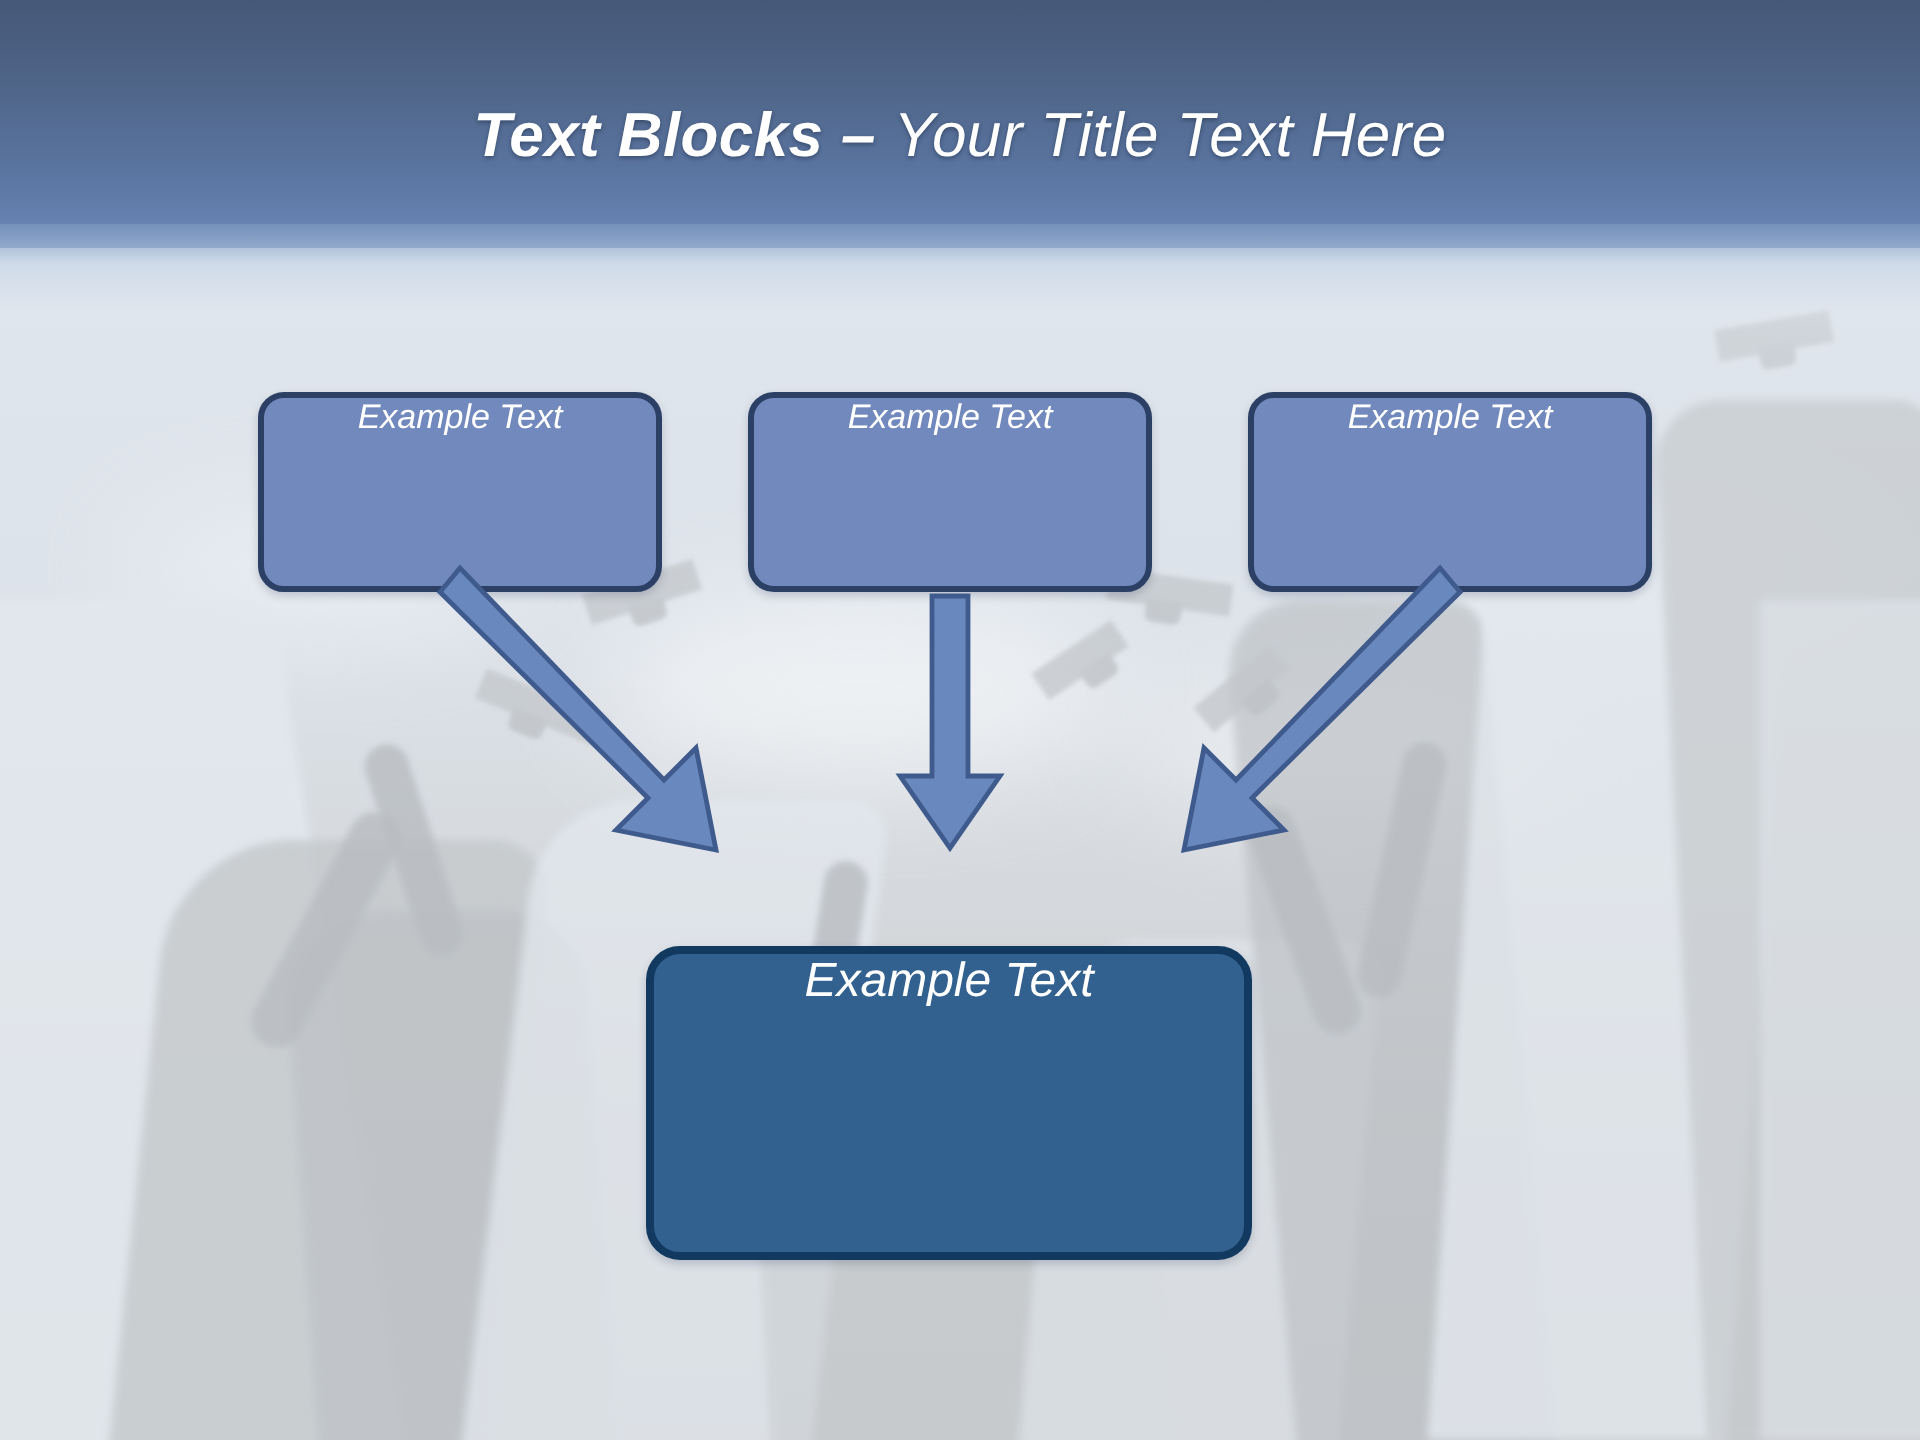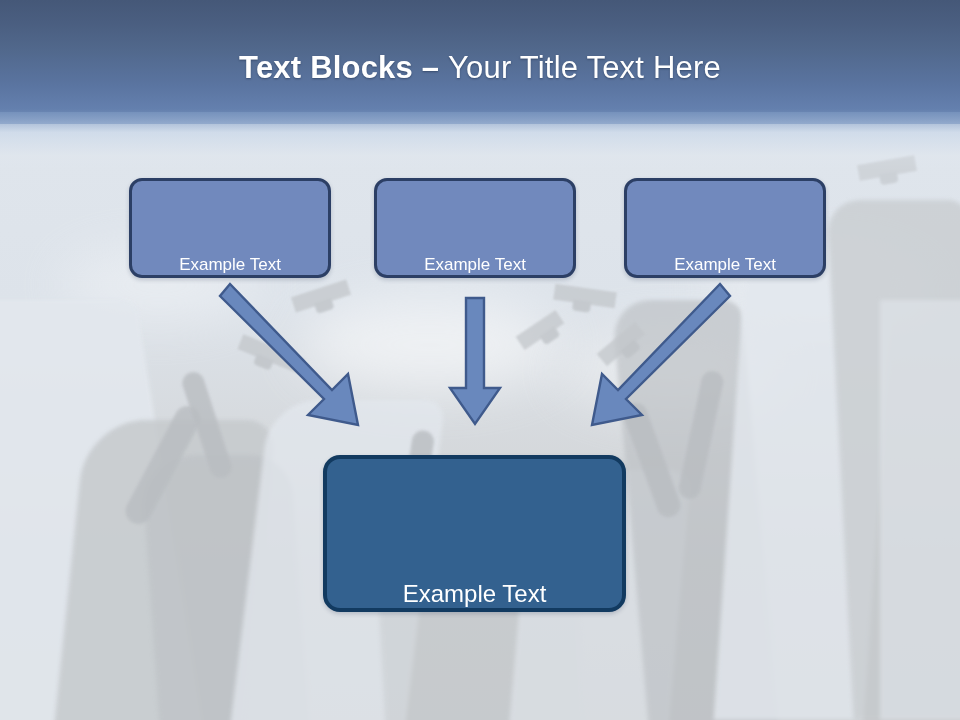--- a/index.html
+++ b/index.html
@@ -7,20 +7,21 @@
     padding: 0;
     background: #ffffff;
   }
   #slide {
     position: relative;
     width: 960px;
     height: 720px;
     overflow: hidden;
     font-family: "Liberation Sans", sans-serif;
     background: #c9cdd1;
+    font-style: italic;
   }
 
   
   .photo-layer {
     position: absolute;
     inset: 0;
     overflow: hidden;
   }
   
   .photo-base {
@@ -118,26 +119,27 @@
     text-shadow: 0 1px 2px rgba(20,34,58,.45);
   }
   .title .strong { font-weight: bold; }
   .title .normal { font-weight: normal; }
 
   
   .box {
     position: absolute;
     box-sizing: border-box;
     display: flex;
-    align-items: flex-end;
+    align-items: flex-start;
     justify-content: center;
     color: #ffffff;
     border-style: solid;
     border-radius: 13px;
     box-shadow: 0 2px 4px rgba(40,55,85,.22);
+    margin-top: 18px;
   }
   .box-top {
     width: 202px;
     height: 100px;
     top: 178px;
     background: #7189bd;
     border-width: 3px;
     border-color: #2c3f65;
     font-size: 17px;
   }

